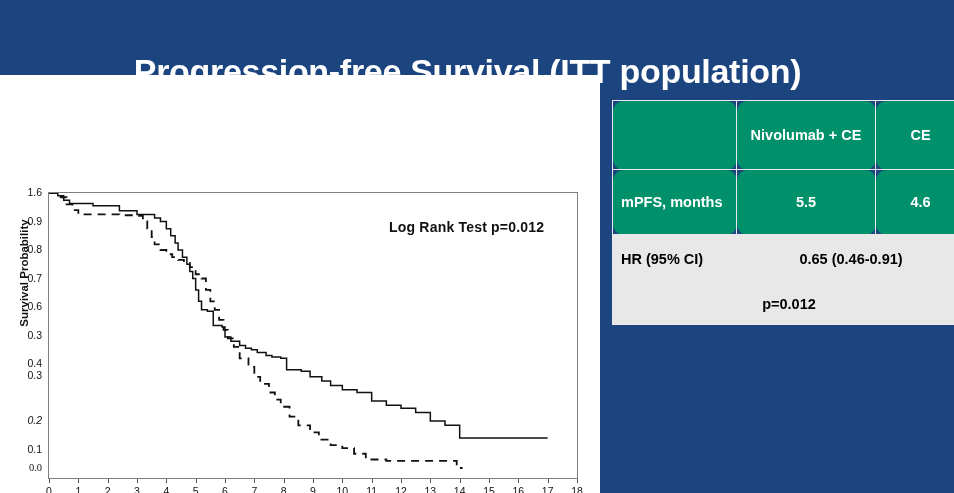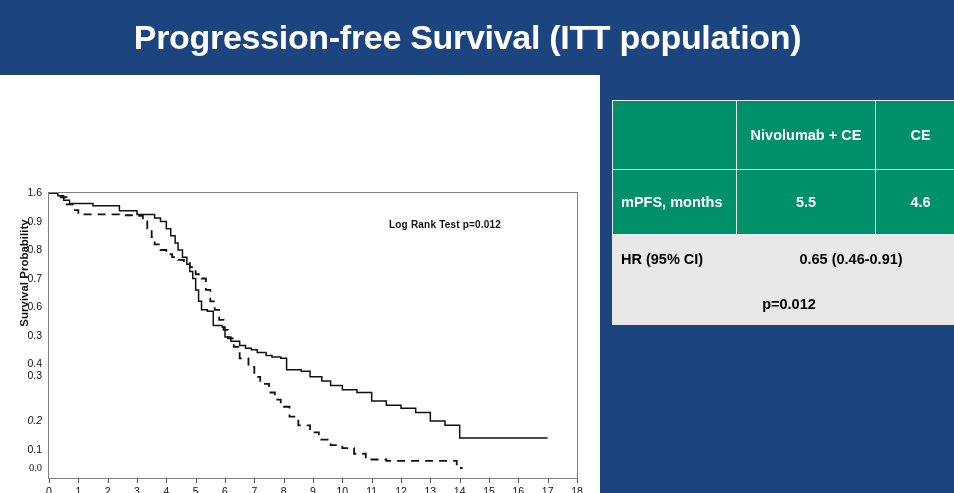--- a/index.html
+++ b/index.html
@@ -11,25 +11,25 @@
     height: 493px;
     background: #1c4580;
     font-family: "Liberation Sans", sans-serif;
     overflow: hidden;
     position: relative;
   }
 
   
   #slide-header {
     position: absolute;
-    left: 0; top: 0;
+    left: 0; top: 16px;
     width: 935px; height: 75px;
     background: #1c4580;
     display: flex;
-    align-items: center;
+    align-items: flex-end;
     justify-content: center;
   }
   #slide-title {
     color: #ffffff;
     font-size: 34px;
     font-weight: 700;
     letter-spacing: -0.3px;
     white-space: nowrap;
   }
 
@@ -108,21 +108,21 @@
     position: absolute;
     top: 404px;
     width: 1px;
     height: 4px;
     background: #555;
   }
 
   #logrank-note {
     position: absolute;
     left: 389px; top: 144px;
-    font-size: 10px;
+    font-size: 14px;
     font-weight: 700;
     color: #111111;
     letter-spacing: 0.2px;
     white-space: nowrap;
   }
 
   
   #results-table {
     position: absolute;
     left: 612px; top: 100px;
@@ -134,20 +134,21 @@
   }
   #results-table td {
     padding: 0;
     vertical-align: middle;
     border: 1.6px solid #e9e9e9;
   }
   .cell-green {
     background: #00916a;
     color: #ffffff;
     font-weight: 700;
+    border-radius: 11px;
   }
   .cell-grey {
     background: #e8e8e8;
     color: #000000;
     font-weight: 700;
   }
   .pad-l { padding: 6px 0 6px 8px !important; }
   .ctr   { text-align: center; }
   .h-hdr { height: 56px; }
   .h-mpfs{ height: 52px; }

